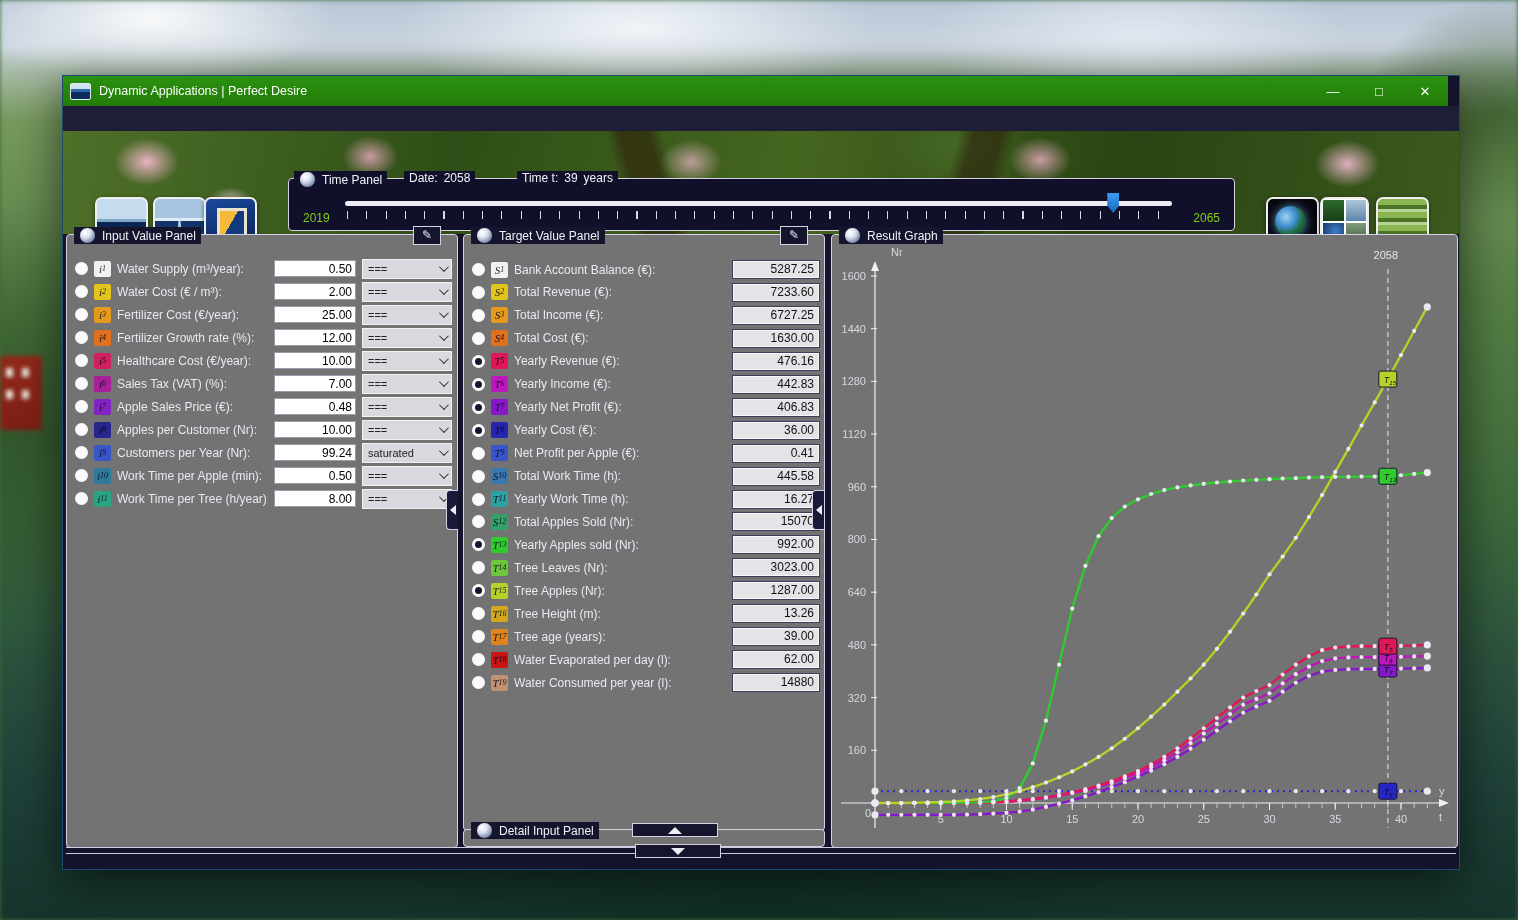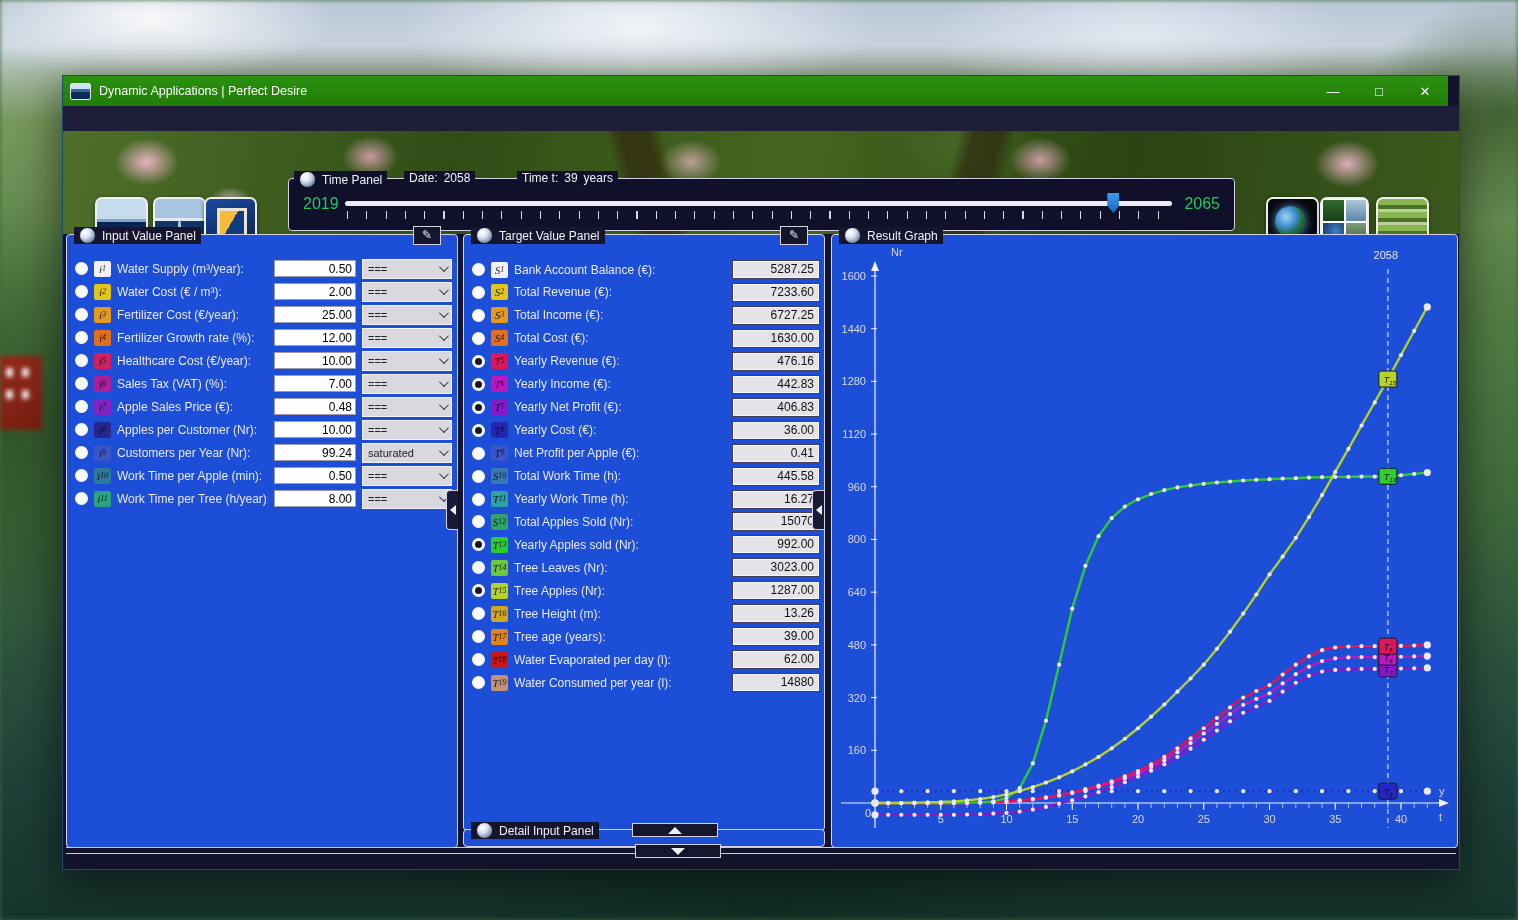--- a/index.html
+++ b/index.html
@@ -54,30 +54,30 @@
   .t-door::after{content:"";position:absolute;left:11px;top:9px;width:24px;height:28px;border:3px solid #e8e2cf;background:linear-gradient(120deg,#f5b93c 0 45%,#123a7e 45%);}
   .t-earth{background:#07070f;}
   .t-earth::after{content:"";position:absolute;left:7px;top:7px;width:31px;height:31px;border-radius:50%;background:radial-gradient(circle at 35% 35%,#9fd4f0 0%,#3e8ed0 35%,#1f6a3a 60%,#0c2d50 100%);box-shadow:0 0 8px rgba(120,180,240,.7);}
   .t-collage{background:#fff;display:grid;grid-template-columns:1fr 1fr;grid-template-rows:1fr 1fr;gap:2px;padding:1px;box-sizing:border-box;}
   .t-collage i:nth-child(1){background:linear-gradient(180deg,#2f6a2c,#173f16);}
   .t-collage i:nth-child(2){background:linear-gradient(180deg,#aec6d8,#5b86a8);}
   .t-collage i:nth-child(3){background:radial-gradient(circle at 60% 40%,#3f7ec4,#0d2b55);}
   .t-collage i:nth-child(4){background:linear-gradient(180deg,#7e9a7a,#40603e);}
   .t-build{background:repeating-linear-gradient(180deg,#8ab551 0 6px,#4c7427 6px 10px,#b9d29a 10px 13px);}
   
-  .gb{position:absolute;border:1px solid #d6d2e6;border-radius:4px;background:#1d4ed8;}
+  .gb{position:absolute;border:1px solid #d6d2e6;border-radius:4px;background:#737373;}
   .legend{position:absolute;top:-8px;left:7px;background:#15152d;padding:0 5px;display:flex;align-items:center;gap:6px;font-size:12px;color:#f2f2f8;white-space:nowrap;z-index:3;}
   .applogo{width:15px;height:15px;border-radius:50%;border:1px solid #1a1a30;background:radial-gradient(circle at 35% 30%,#ffffff 0%,#dde4f0 35%,#8593b4 70%,#323f60 100%);flex:none;}
   .pencil{position:absolute;top:-9px;right:16px;width:26px;height:17px;background:#15152d;border:1px solid #d6d2e6;color:#eef;font-size:12px;text-align:center;line-height:16px;z-index:3;}
   
   .tp-label{position:absolute;top:-8px;background:#10102a;padding:0 5px;font-size:12px;color:#f2f2f8;display:flex;gap:6px;align-items:center;z-index:3;}
   .tp-track{position:absolute;left:56px;right:62px;top:22px;height:5px;background:#ececf2;border-radius:3px;}
   .tp-ruler{position:absolute;left:58px;width:830px;top:32px;height:8px;background:repeating-linear-gradient(90deg,#d8d8e2 0 1px,transparent 1px 19.3px);}
   .tp-thumb{position:absolute;top:-8px;width:12px;height:20px;background:linear-gradient(180deg,#3f9aee,#1667c0);clip-path:polygon(0 0,100% 0,100% 62%,50% 100%,0 62%);}
-  .tp-year{position:absolute;top:16px;font-size:16px;color:#22c55e;}
+  .tp-year{position:absolute;top:32px;font-size:12px;color:#84cc16;}
   
   .vrow{position:absolute;left:8px;right:5px;height:19px;display:flex;align-items:center;gap:6px;}
   .rdo{width:13px;height:13px;border-radius:50%;background:#fbfbfb;position:relative;flex:none;}
   .rdo.sel::after{content:"";position:absolute;inset:3px;border-radius:50%;background:#15152d;}
   .tile{width:17px;height:16px;display:flex;align-items:center;justify-content:center;font-family:"Liberation Serif",serif;font-style:italic;font-size:11px;color:rgba(8,8,28,.88);border-radius:2px;flex:none;}
   .tile sub{font-size:8px;line-height:0;}
   .vlabel{flex:1;font-size:12px;color:#e9e9f4;white-space:nowrap;overflow:hidden;}
   .vinput{width:74px;height:15px;border:1px solid #9a9aa8;background:#fff;font:12px "Liberation Sans",sans-serif;text-align:right;padding:0 3px;color:#000;flex:none;}
   .combo{width:78px;height:18px;background:#d8d8de;border:1px solid #f2f2f2;display:flex;align-items:center;padding:0 5px;font-size:11px;color:#222;flex:none;justify-content:space-between;}
   .chev{width:6px;height:6px;border-right:1.5px solid #333;border-bottom:1.5px solid #333;transform:rotate(45deg) translateY(-2px);}

